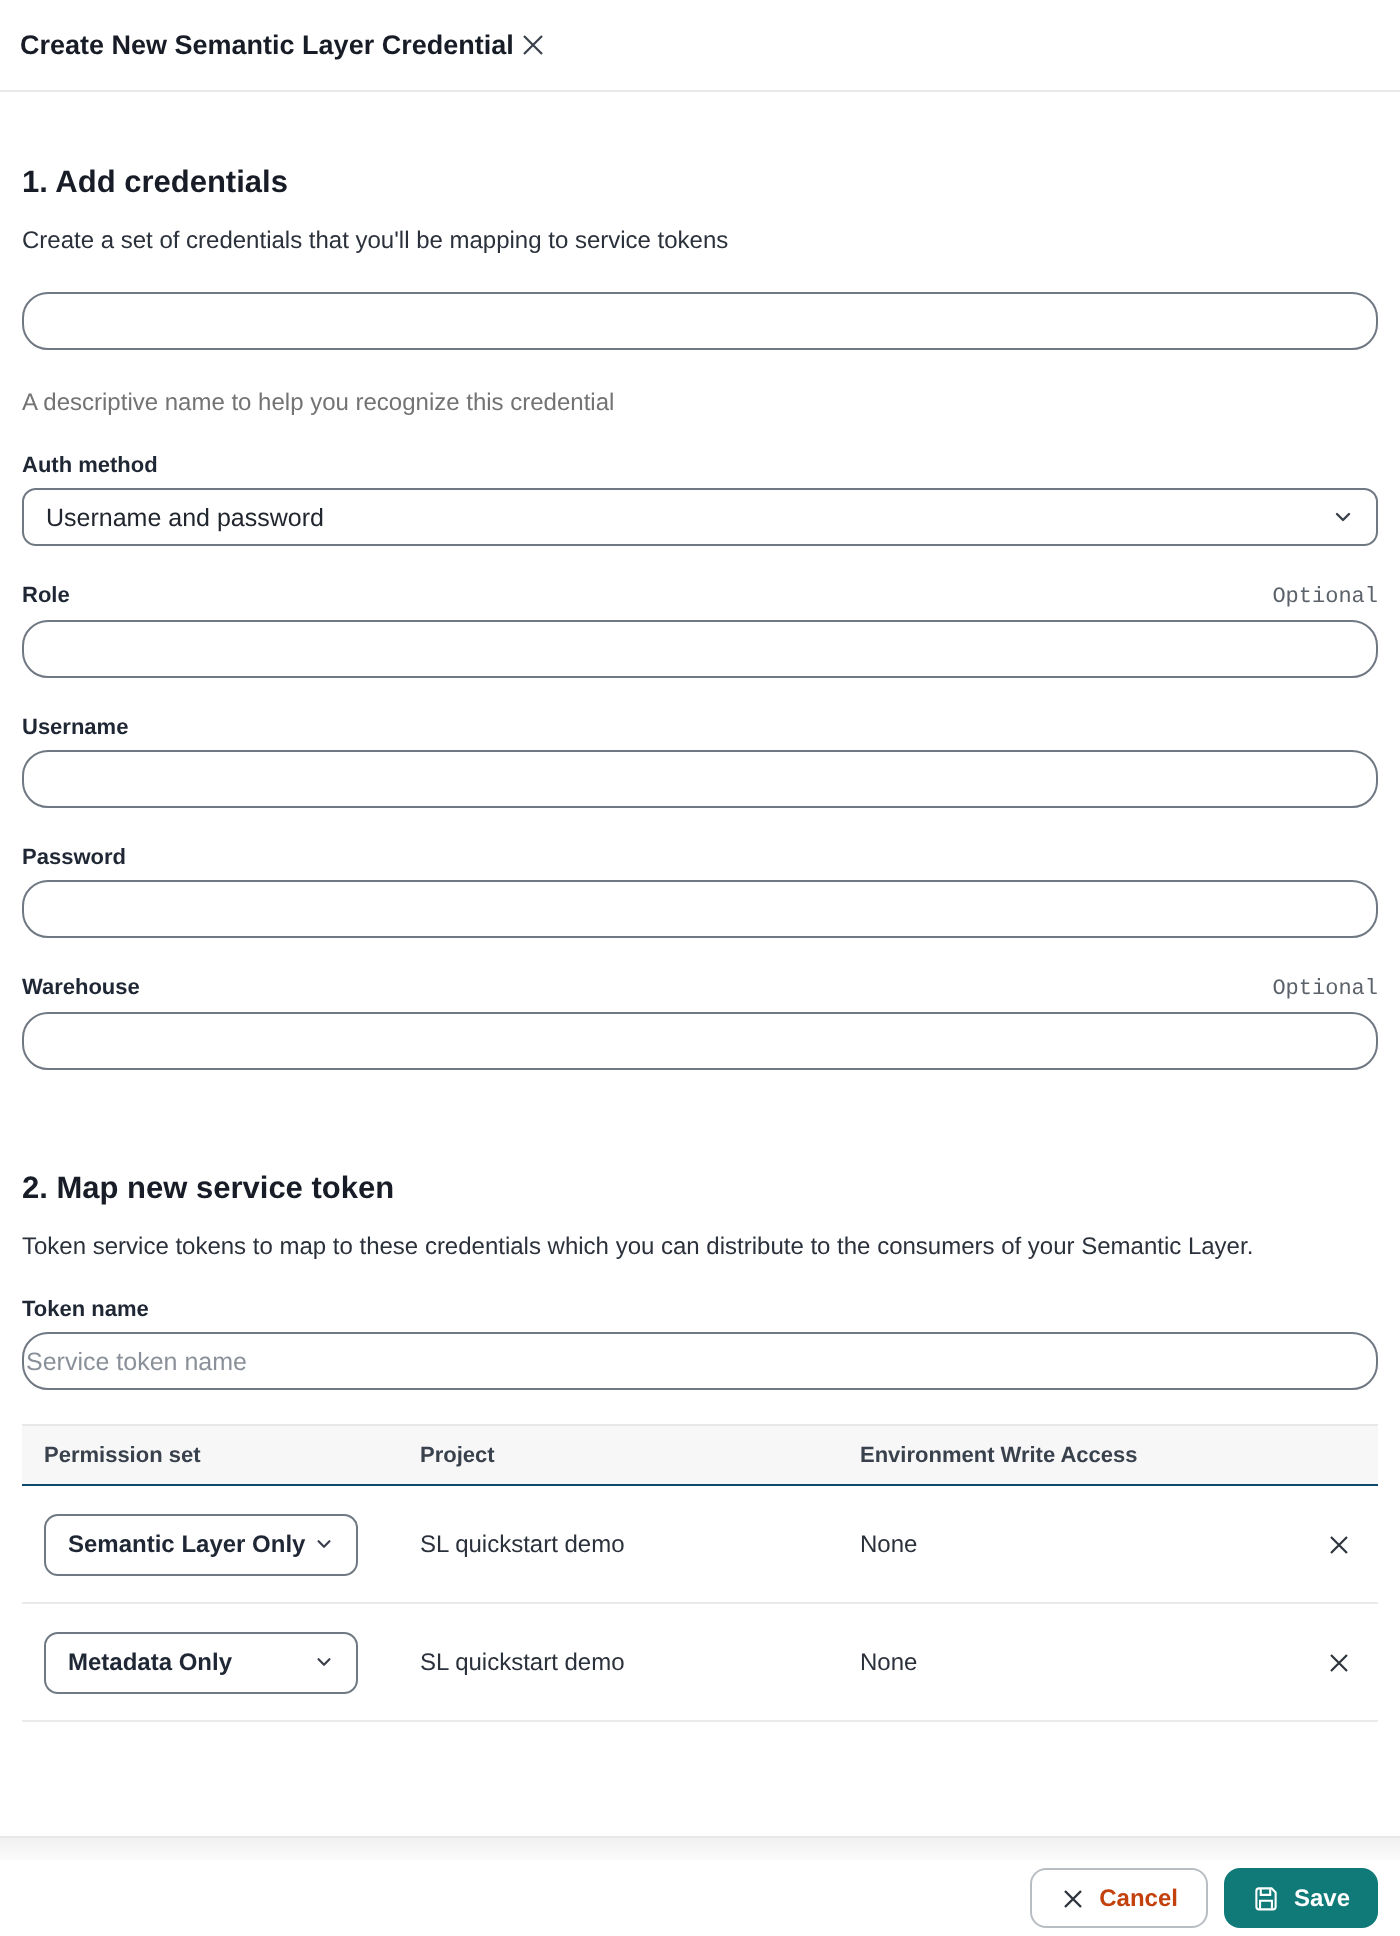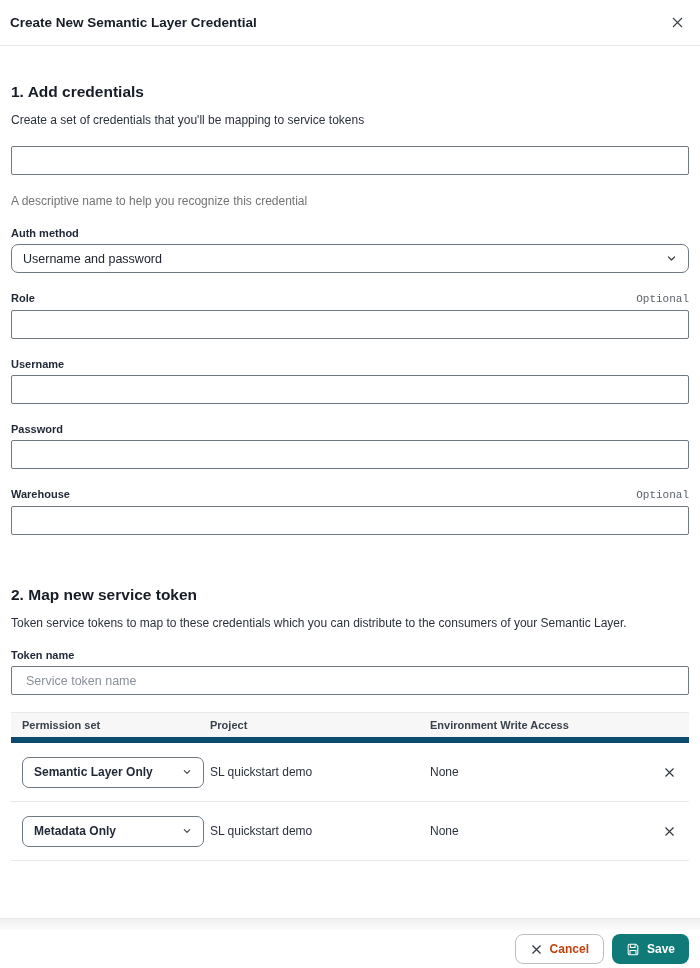--- a/index.html
+++ b/index.html
@@ -12,21 +12,21 @@
   .modal {
     width: 700px; height: 968px;
     display: flex; flex-direction: column;
     background: #fff;
     overflow: hidden;
   }
 
   
   .modal-header {
     height: 46px; flex: 0 0 46px;
-    display: flex; align-items: center; justify-content: space-between;
+    display: flex; align-items: center; 
     padding: 0 13px 0 10px;
     border-bottom: 1px solid #e7e8ea;
   }
   .modal-title {
     font-size: 13.5px; font-weight: 700; color: #171c26;
   }
   .icon-btn {
     background: none; border: none; padding: 2px; cursor: pointer;
     display: flex; align-items: center; justify-content: center;
   }
@@ -48,22 +48,22 @@
 
   .field { margin-top: 19px; }
   .label-row {
     display: flex; justify-content: space-between; align-items: baseline;
     margin-bottom: 5px;
   }
   .field-label { font-size: 11px; font-weight: 700; color: #1f2735; }
   .optional-tag { font-size: 11px; font-weight: 400; color: #5c636b; font-family: Liberation Mono, monospace; }
   .text-input {
     width: 100%; height: 29px;
-    border: 1px solid #6f7883; border-radius: 2px;
-    padding: 0 14px; font-size: 12.5px; color: #21262e;
+    border: 1px solid #6f7883; border-radius: 13px;
+    padding: 0 1px; font-size: 12.5px; color: #21262e;
     font-family: "Liberation Sans", sans-serif;
     background: #fff; outline: none;
   }
   .text-input::placeholder { color: #8a9099; }
   .helper-text { margin-top: 19px; font-size: 12px; color: #737373; }
 
   .select-box {
     width: 100%; height: 29px;
     border: 1px solid #6f7883; border-radius: 7px;
     background: #fff; cursor: pointer;
@@ -74,32 +74,32 @@
 
   
   .docs-line { margin: 22px 0 0; font-size: 12.5px; color: #2b313b; }
   .docs-line a { color: #0f7a78; font-weight: 600; text-decoration: underline; cursor: pointer; }
 
   
   .perm-table { margin-top: 17px; border-top: 1px solid #e7e8ea; }
   .perm-header-row {
     display: grid; grid-template-columns: 188px 220px 1fr 26px;
     align-items: center; height: 30px;
-    background: #f7f7f8; border-bottom: 6px solid #0c4a6e;
+    background: #f7f7f8; border-bottom: 1px solid #0c4a6e;
     padding: 0 11px;
   }
   .perm-header-cell { font-size: 11px; font-weight: 700; color: #39414c; }
   .perm-row {
     display: grid; grid-template-columns: 188px 220px 1fr 26px;
     align-items: center; height: 59px;
     border-bottom: 1px solid #e9eaec;
     padding: 0 11px;
   }
   .perm-select {
-    width: 182px; height: 31px;
+    width: 157px; height: 31px;
     border: 1px solid #6f7883; border-radius: 7px;
     background: #fff; cursor: pointer;
     display: flex; align-items: center; justify-content: space-between;
     padding: 0 11px; font-size: 12px; font-weight: 700; color: #1f2735;
     font-family: "Liberation Sans", sans-serif;
   }
   .perm-cell { font-size: 12px; color: #2b313b; }
   .remove-btn { justify-self: end; }
 
   

